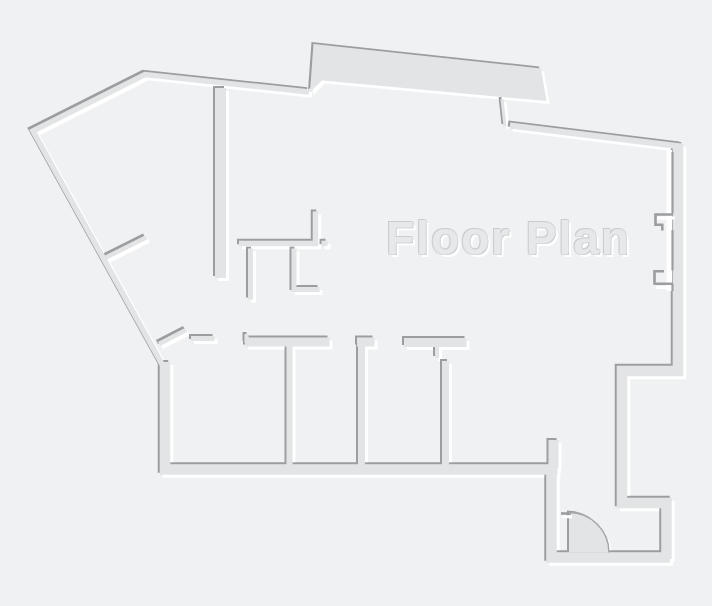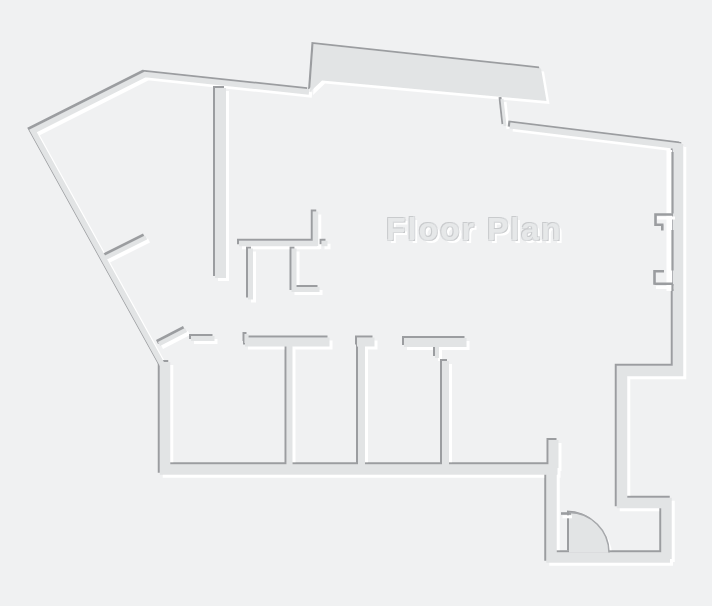--- a/index.html
+++ b/index.html
@@ -47,21 +47,21 @@
     stroke: none;
   }
   .door-arc-line {
     stroke: var(--door-arc, #a6a8ab);
     fill: none;
   }
   .floor-title {
     position: absolute;
     left: 386px;
     top: 211px;
-    font-size: 32px;
+    font-size: 46px;
     font-weight: 700;
     letter-spacing: 2px;
     white-space: nowrap;
     color: var(--title-fill, #e6e8e9);
     text-shadow:
       -1px -1px 0 var(--title-outline, #c9cbcd),
        1px -1px 0 var(--title-outline-light, #d8dadc),
       -1px  1px 0 var(--title-outline-light, #d8dadc),
        1px  1px 0 var(--title-outline, #c9cbcd),
        3px  3px 0 var(--wall-highlight, #ffffff);

